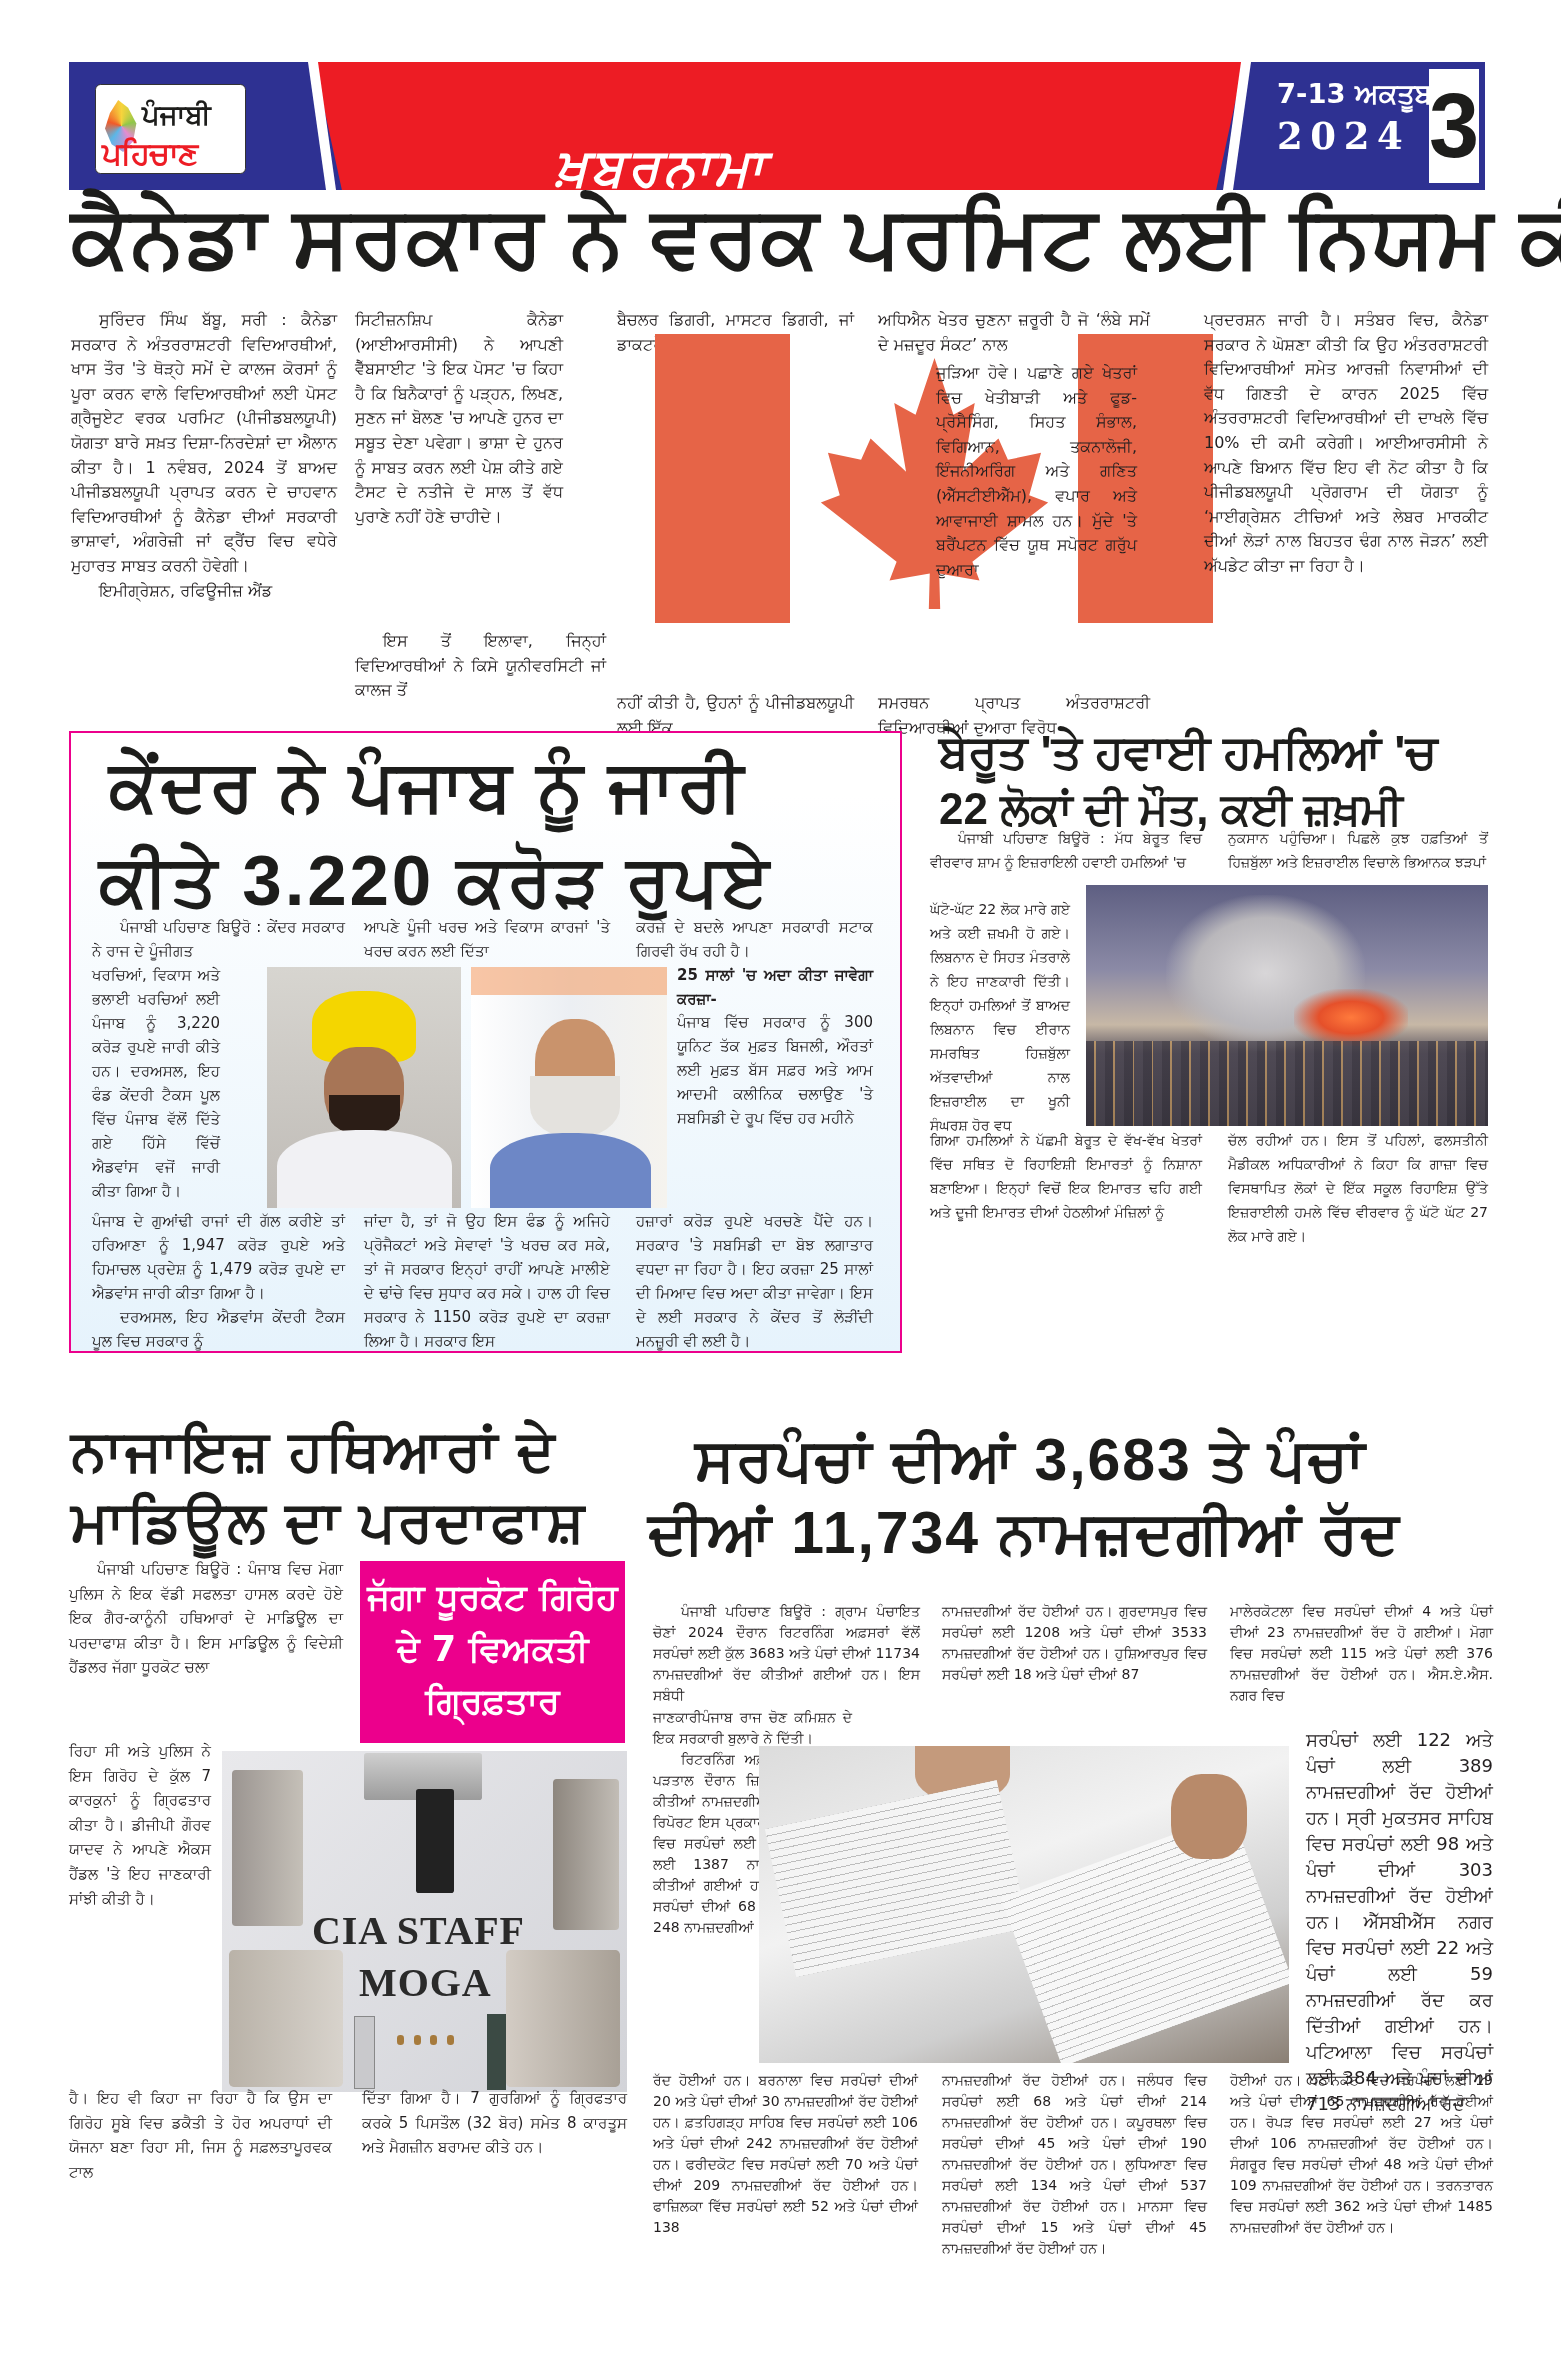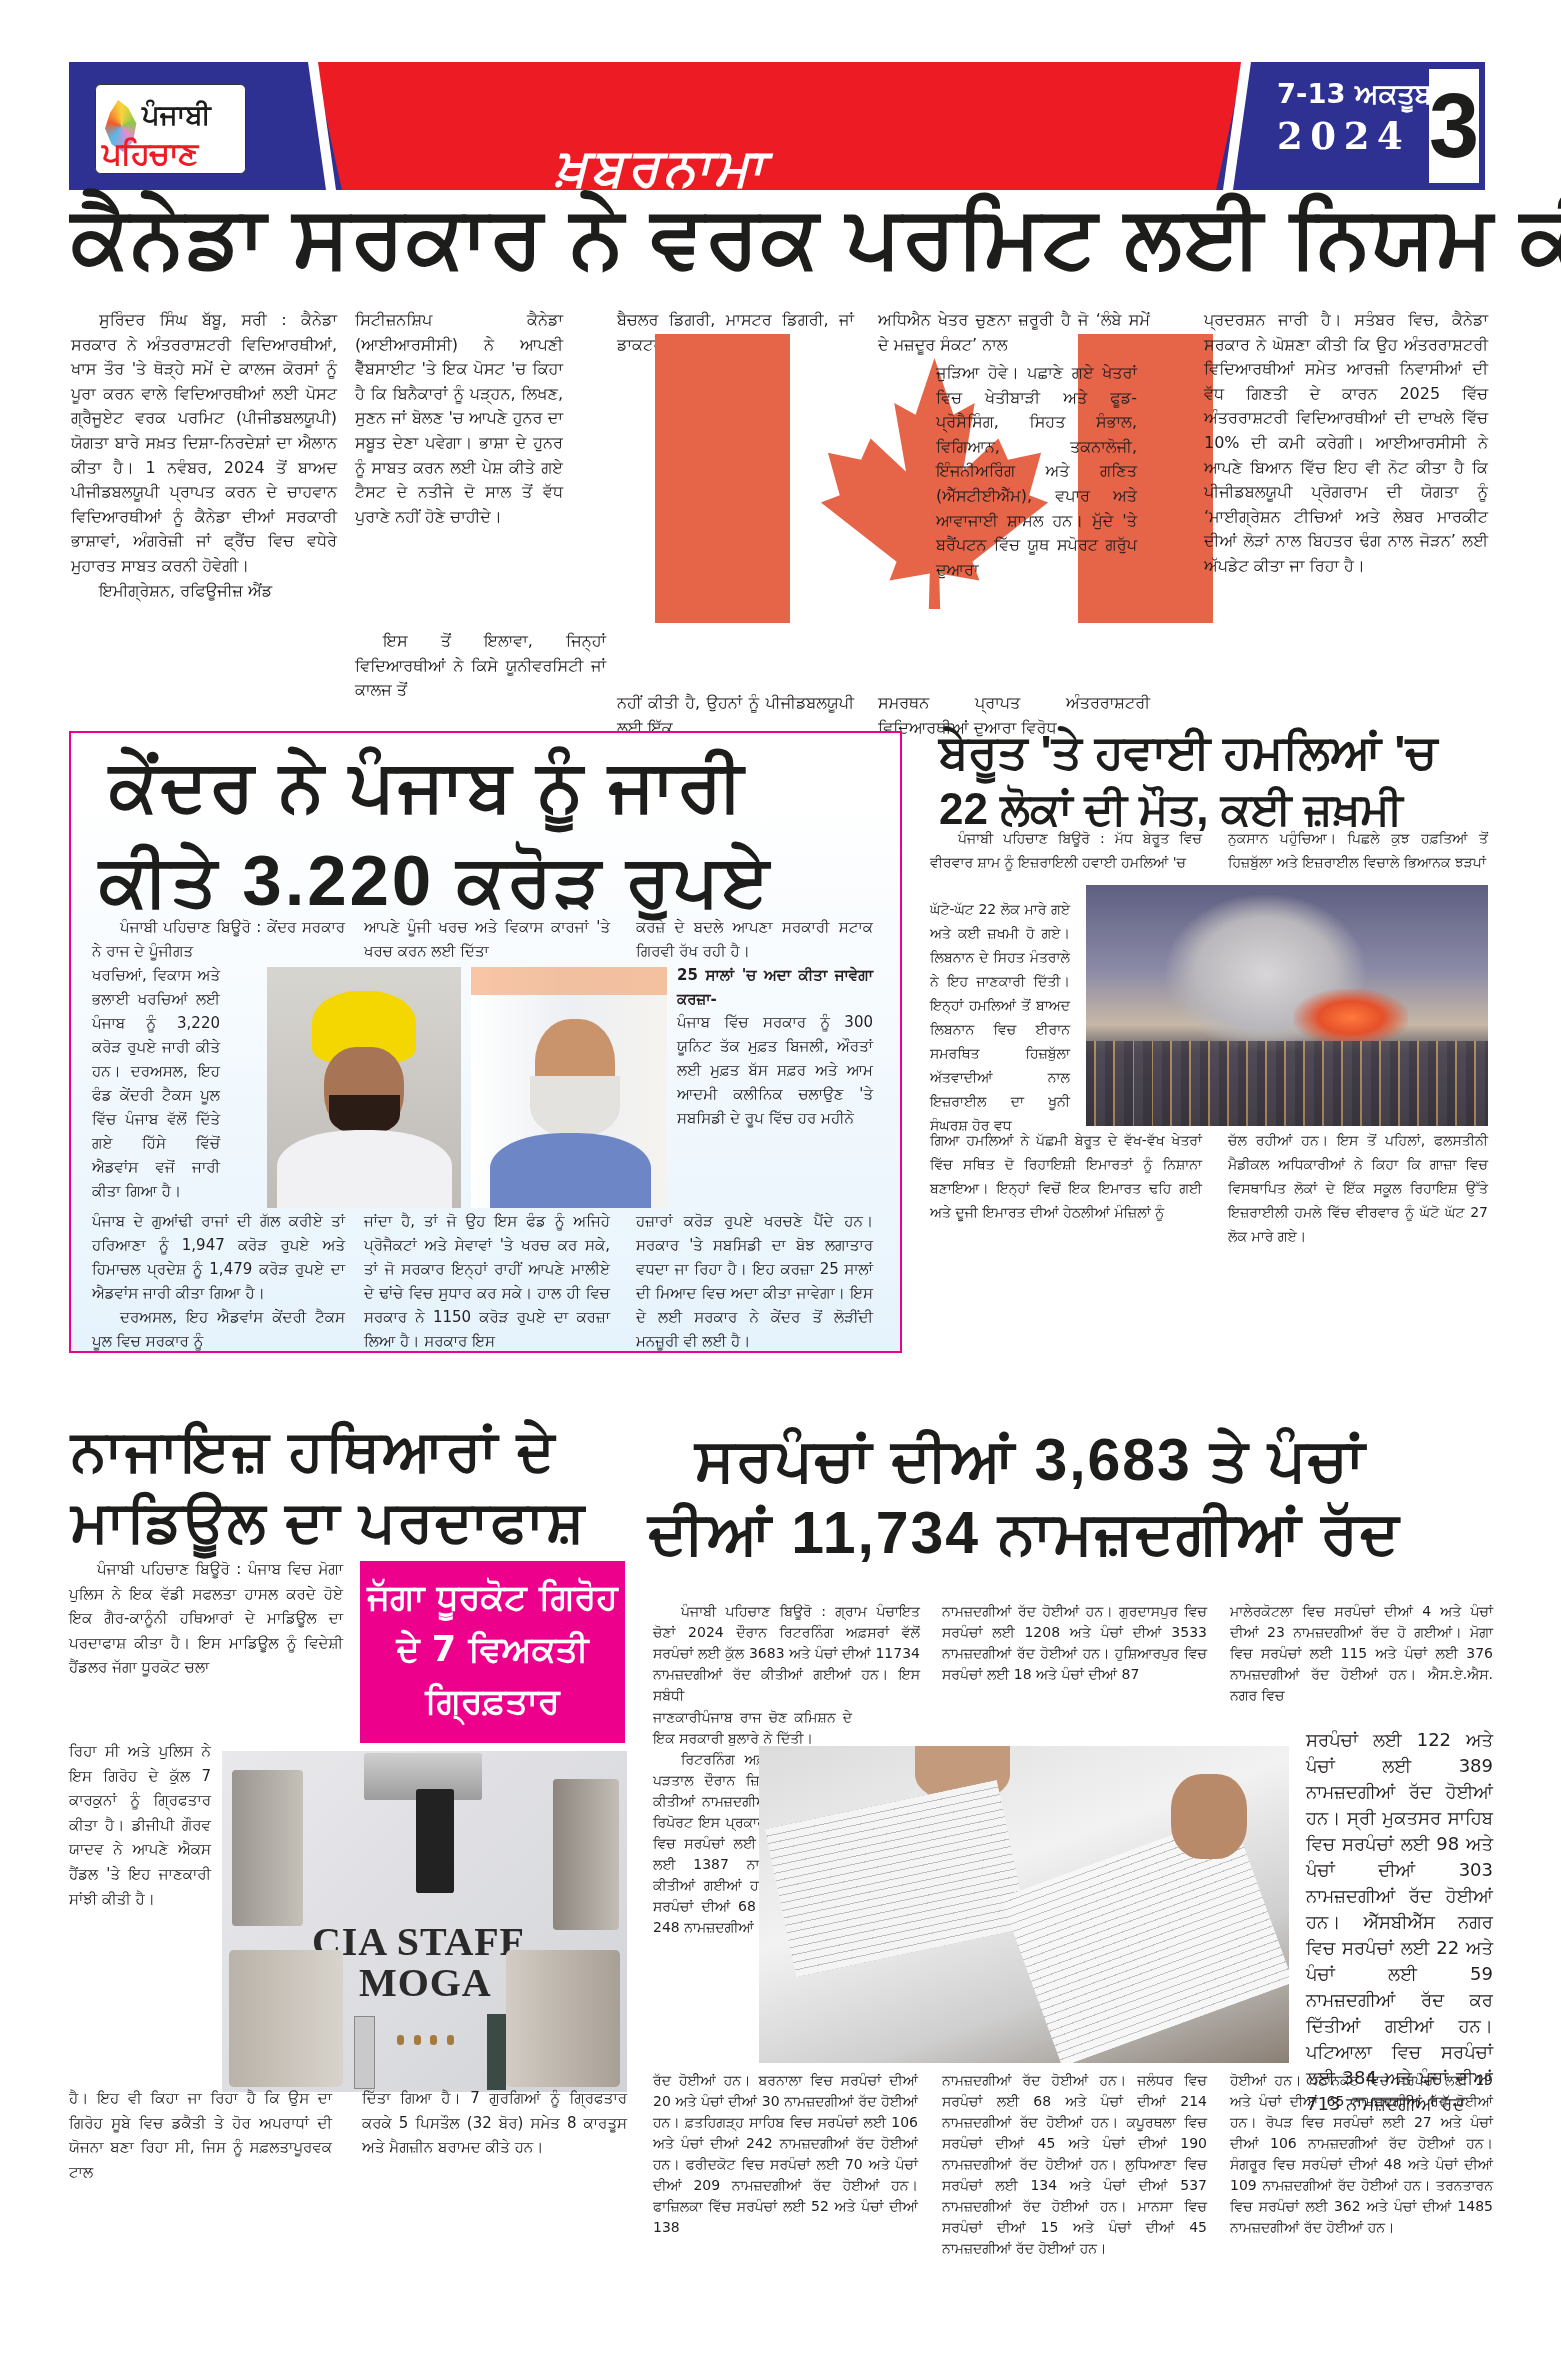--- a/index.html
+++ b/index.html
@@ -167,21 +167,21 @@
 </div>
 <div class="abs tag-pink">ਜੱਗਾ ਧੂਰਕੋਟ ਗਿਰੋਹ ਦੇ 7 ਵਿਅਕਤੀ ਗ੍ਰਿਫ਼ਤਾਰ</div>
 <div class="abs col" style="left:69px;top:1739px;width:142px;font-size:15px;line-height:24.6px;">
   <p class="noindent">ਰਿਹਾ ਸੀ ਅਤੇ ਪੁਲਿਸ ਨੇ ਇਸ ਗਿਰੋਹ ਦੇ ਕੁੱਲ 7 ਕਾਰਕੁਨਾਂ ਨੂੰ ਗ੍ਰਿਫਤਾਰ ਕੀਤਾ ਹੈ। ਡੀਜੀਪੀ ਗੌਰਵ ਯਾਦਵ ਨੇ ਆਪਣੇ ਐਕਸ ਹੈਂਡਲ 'ਤੇ ਇਹ ਜਾਣਕਾਰੀ ਸਾਂਝੀ ਕੀਤੀ ਹੈ।</p>
 </div>
 <div class="abs photo" style="left:222px;top:1751px;width:405px;height:341px;background:linear-gradient(135deg,#e9e9ec,#d2d3d8);">
   <div class="abs" style="left:9.5px;top:19px;width:71px;height:156px;background:linear-gradient(90deg,#9b9591,#c5c0b8);border-radius:3.8px;"></div>
   <div class="abs" style="left:142px;top:2.4px;width:118px;height:47px;background:linear-gradient(#cfcfcf,#9c9c9c);border-radius:2.8px;"></div>
   <div class="abs" style="left:194px;top:38px;width:38px;height:104px;background:#222;border-radius:2.8px;"></div>
   <div class="abs" style="left:331px;top:28px;width:66px;height:151px;background:linear-gradient(90deg,#8d867e,#c2bdb6);border-radius:3.8px;"></div>
-  <div class="abs" style="left:90px;top:156px;font-family:'Liberation Serif',serif;font-size:40px;font-weight:bold;color:#2a2a2a;letter-spacing:0.9px;margin-top:11px;">CIA STAFF</div>
+  <div class="abs" style="left:90px;top:156px;font-family:'Liberation Serif',serif;font-size:40px;font-weight:bold;color:#2a2a2a;letter-spacing:0.9px;">CIA STAFF</div>
   <div class="abs" style="left:137px;top:208px;font-family:'Liberation Serif',serif;font-size:40px;font-weight:bold;color:#2a2a2a;letter-spacing:0.9px;">MOGA</div>
   <div class="abs" style="left:7px;top:199px;width:114px;height:137px;background:linear-gradient(90deg,#b9b2a8,#d8d3cc);border-radius:4.7px;"></div>
   <div class="abs" style="left:132px;top:265px;width:19px;height:71px;background:#c9c9cc;border:0.9px solid #888;"></div>
   <div class="abs" style="left:175px;top:284px;width:6.6px;height:9.5px;background:#a67a3c;border-radius:3.3px;"></div>
   <div class="abs" style="left:192px;top:284px;width:6.6px;height:9.5px;background:#a67a3c;border-radius:3.3px;"></div>
   <div class="abs" style="left:208px;top:284px;width:6.6px;height:9.5px;background:#a67a3c;border-radius:3.3px;"></div>
   <div class="abs" style="left:225px;top:284px;width:6.6px;height:9.5px;background:#a67a3c;border-radius:3.3px;"></div>
   <div class="abs" style="left:265px;top:263px;width:19px;height:76px;background:#3b4a44;"></div>
   <div class="abs" style="left:284px;top:199px;width:114px;height:137px;background:linear-gradient(90deg,#d3ccc4,#a8a096);border-radius:4.7px;"></div>
 </div>

